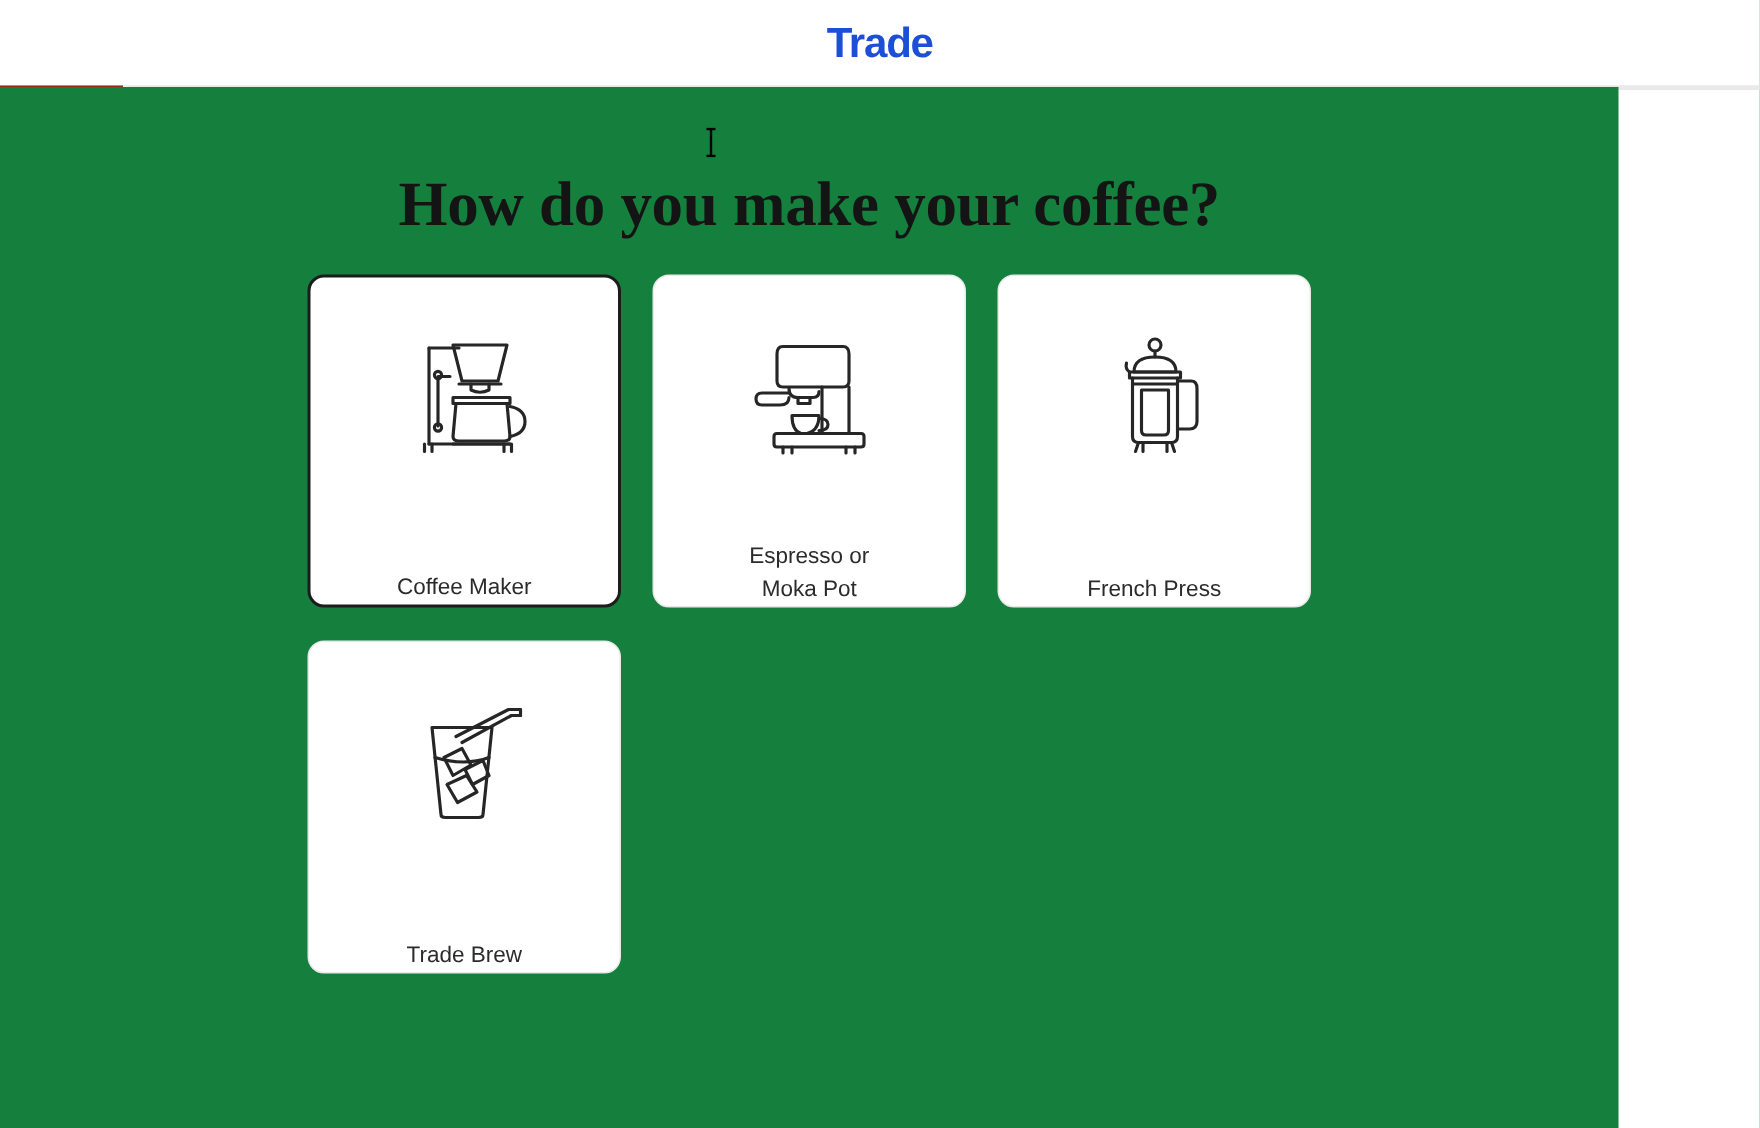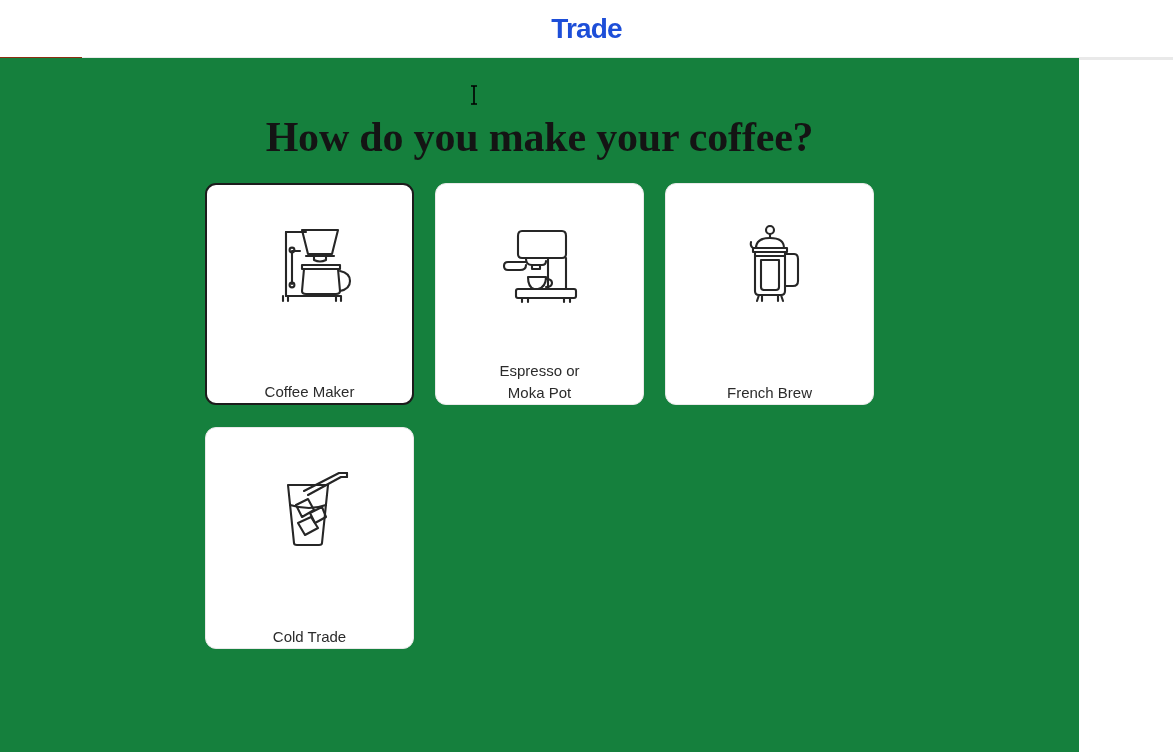--- a/index.html
+++ b/index.html
@@ -217,39 +217,39 @@
           <path d="M27 27 L61 27 L61 31 L27 31 Z"></path>
           <path d="M29 31 L29 35 L59 35 L59 31"></path>
           <path d="M29 35 L29 70 Q29 74 33 74 L55 74 Q59 74 59 70 L59 35"></path>
           <path d="M35 39 L35 66 Q35 69 38 69 L50 69 Q53 69 53 66 L53 39 Z"></path>
           <path d="M59 33 L68 33 Q72 33 72 38 L72 60 Q72 65 67 65 L59 65"></path>
           <path d="M33 74 L31 80 M36 74 L36 80"></path>
           <path d="M52 74 L52 80 M55 74 L57 80"></path>
           <path d="M27 27 Q24 25 25 21"></path>
         </svg>
       </div>
-      <div class="card-label">French Brew</div>
+      <div class="card-label">French Press</div>
     </div>
 
 
 
     <div class="card">
       <div class="card-icon">
         <svg viewBox="0 0 88 86" xmlns="http://www.w3.org/2000/svg">
           <path d="M22 20 L62 20 L56 78 Q56 80 53 80 L31 80 Q28 80 28 78 Z"></path>
           <path d="M24 40 Q44 46 60 40"></path>
           <path d="M38 26 L73 8 L81 8"></path>
           <path d="M42 30 L75 12 L81 12"></path>
           <path d="M81 8 L81 12"></path>
           <path d="M30 40 L42 34 L48 45 L36 52 Z"></path>
           <path d="M32 58 L45 52 L52 63 L39 70 Z"></path>
           <path d="M44 48 L56 42 L60 52 L49 58 Z"></path>
         </svg>
       </div>
-      <div class="card-label">Cold Trade</div>
+      <div class="card-label">Trade Brew</div>
     </div>
 
   </div>
 
   <div class="cursor" style="left: 469px; top: 27px;">
     <svg viewBox="0 0 10 20" xmlns="http://www.w3.org/2000/svg">
       <path d="M2 1 L8 1 M5 1 L5 19 M2 19 L8 19" stroke="#000000" stroke-width="1.6" fill="none"></path>
     </svg>
   </div>
 

